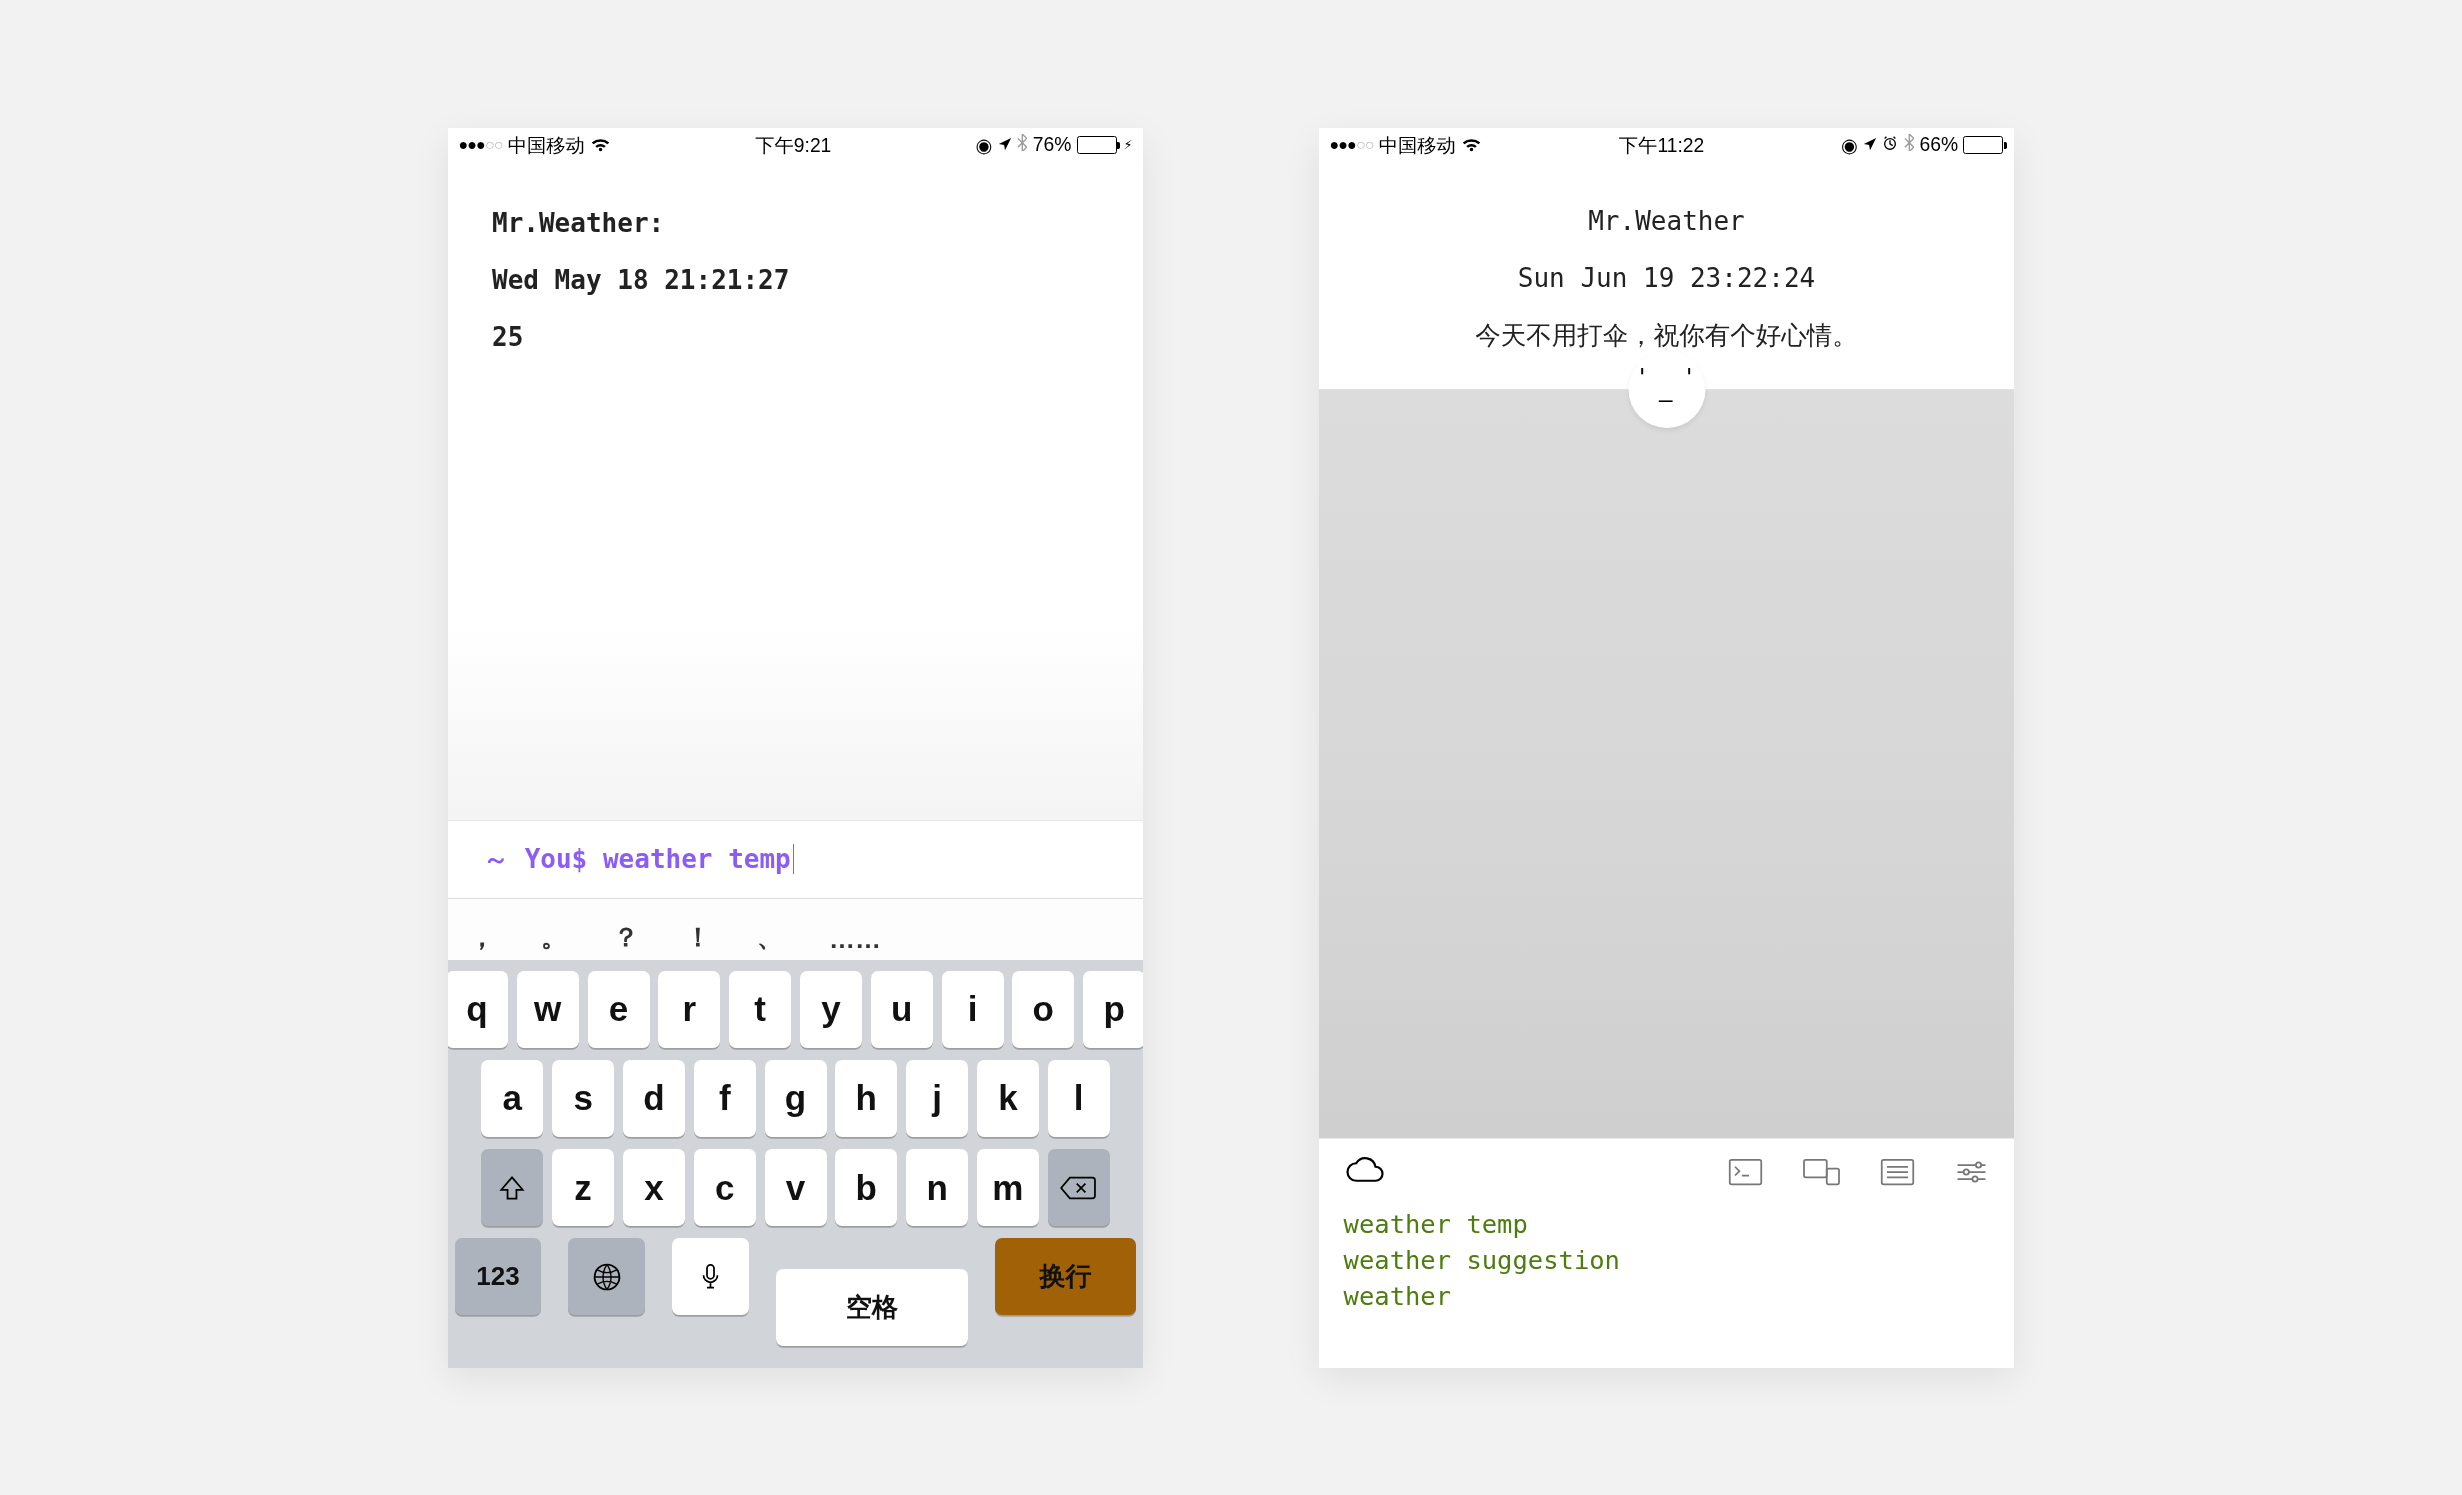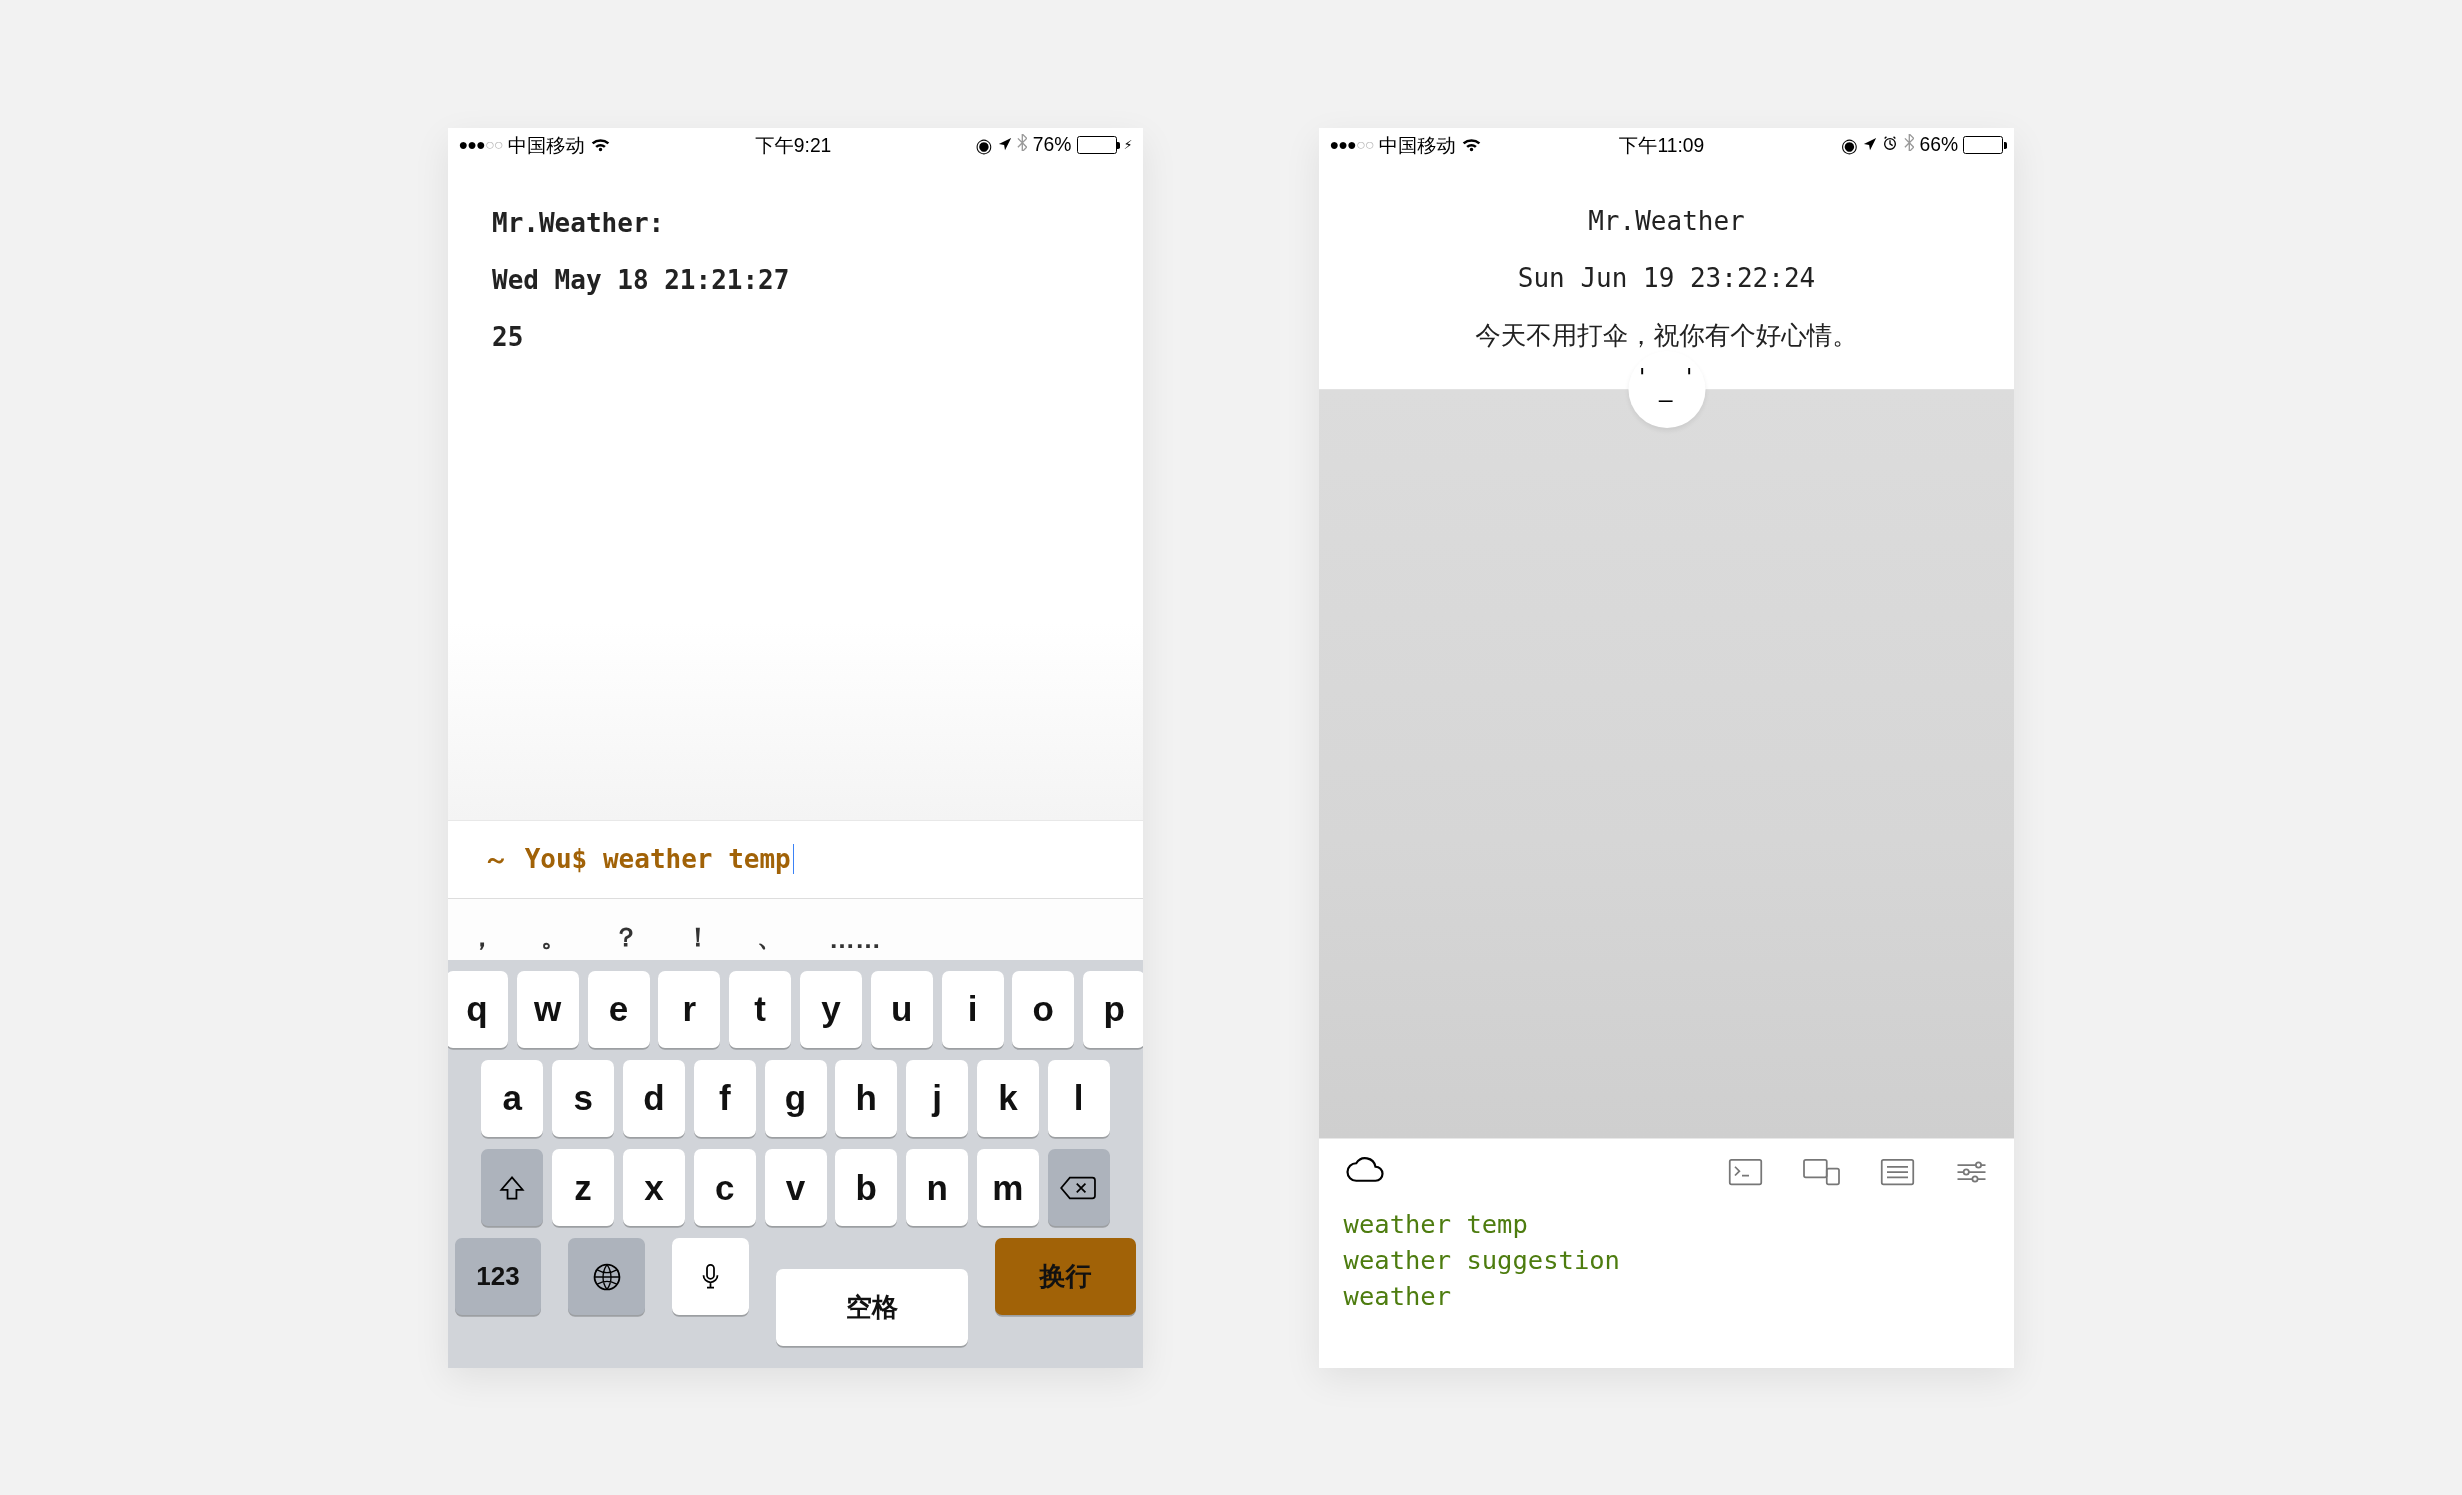--- a/index.html
+++ b/index.html
@@ -75,21 +75,21 @@
     line-height: 2.2;
     color: #222;
     flex: 1;
     background: linear-gradient(to bottom, #fff 70%, #f4f4f4 100%);
   }
   .prompt-bar {
     background: #fff;
     border-top: 0.9px solid #e8e8e8;
     padding: 21px 35px;
     font-size: 26px;
-    color: #a16207;
+    color: #8b5cf6;
     display: flex;
     align-items: center;
   }
   .cursor {
     display: inline-block;
     width: 1.8px; height: 30px;
     background: #3b82f6;
     margin-left: 1.8px;
     vertical-align: middle;
   }
@@ -322,21 +322,21 @@
   <div class="status-bar">
     <div class="status-left">
       <span class="dots">●●●<span class="empty">○○</span></span>
       <span>中国移动</span>
       <span class="wifi-icon">
         <svg width="21" height="16" viewBox="0 0 24 18">
             <path d="M12 16a2 2 0 100-4 2 2 0 000 4zm-6-6a10 10 0 0112 0l-2 2a7 7 0 00-8 0zM2 6a16 16 0 0120 0l-2 2a13 13 0 00-16 0z" fill="#000"></path>
           </svg>
       </span>
     </div>
-    <div class="status-center">下午11:09</div>
+    <div class="status-center">下午11:22</div>
     <div class="status-right">
       <span>◉</span>
       <span>
         <svg width="14" height="14" viewBox="0 0 16 16">
             <path d="M1 8l14-7-7 14-1-6z" fill="#000"></path>
           </svg>
       </span>
       <span>
         <svg width="16" height="16" viewBox="0 0 18 18">
             <circle cx="9" cy="10" r="6" fill="none" stroke="#000" stroke-width="1.5"></circle>

